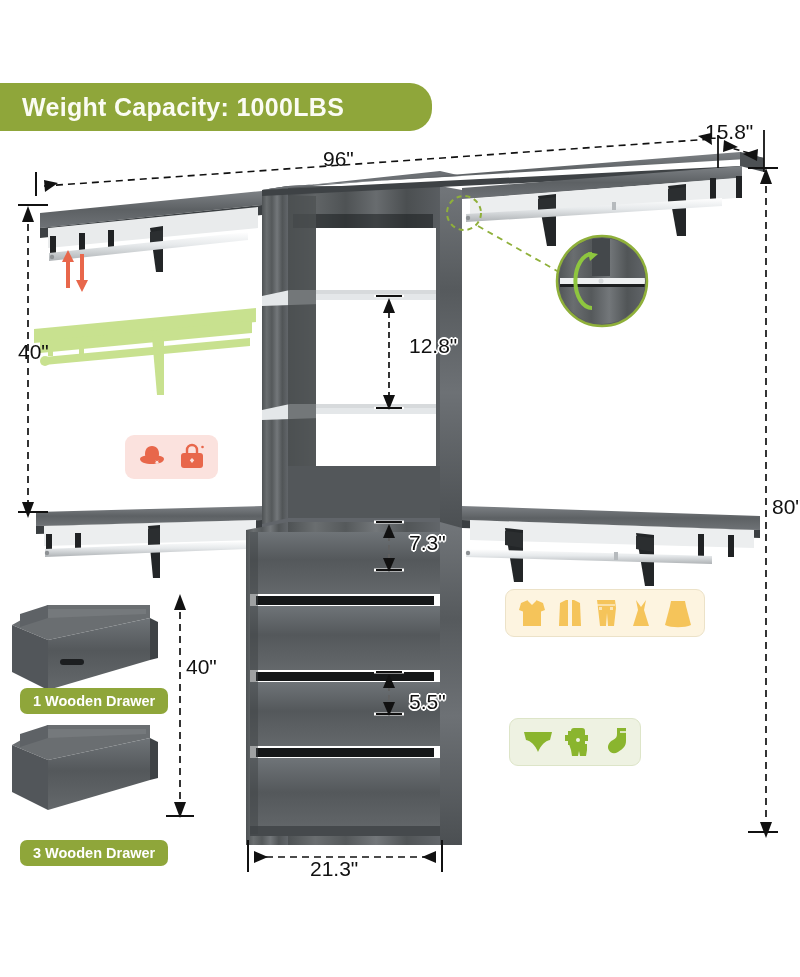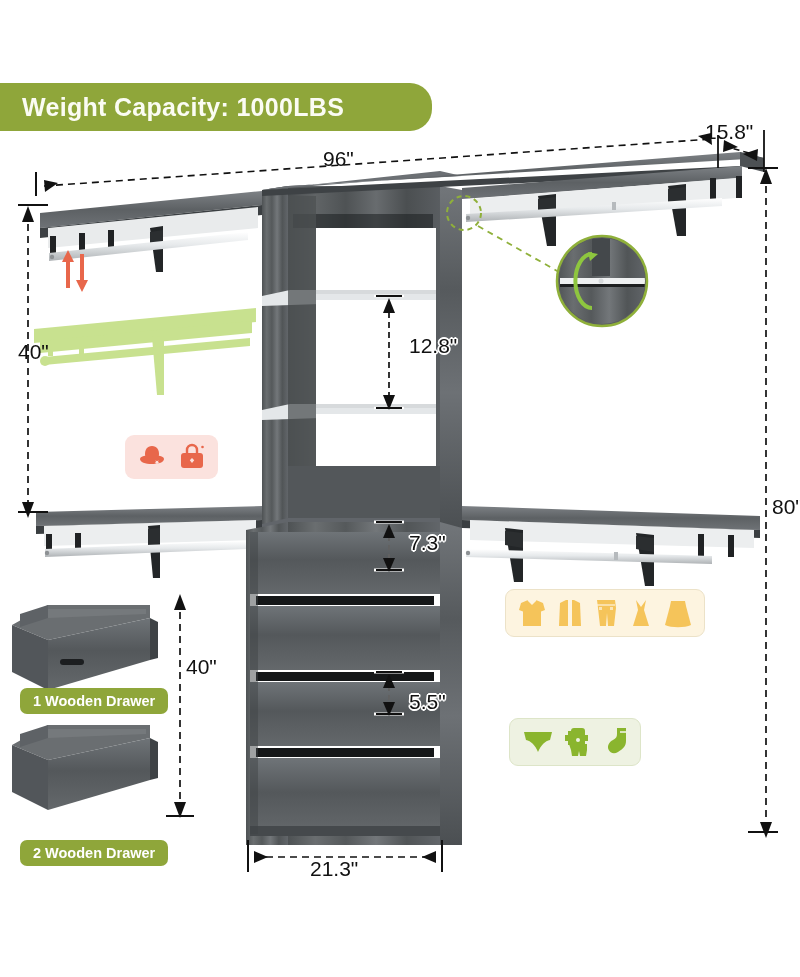--- a/index.html
+++ b/index.html
@@ -409,13 +409,13 @@
     <path d="M5 18h18v6l-1 6h-6l-1-5-1 5H8l-1-6z" fill="#8ab52e"></path>
     <circle cx="14" cy="14" r="2" fill="#eef2e2"></circle>
   </svg>
   <svg width="28" height="32" viewBox="0 0 28 32">
     <path d="M19 2h6v13c0 5-3 8-8 11-4 2.5-8 1-9.5-2.5S8 16 12 14c3-1.5 4-3 4-6V2z" fill="#8ab52e"></path>
     <path d="M19 6h6" stroke="#eef2e2" stroke-width="1.6"></path>
   </svg>
 </div>
 
 <div class="pillbl p1">1 Wooden Drawer</div>
-<div class="pillbl p2">2 Wooden Drawer</div>
+<div class="pillbl p2">3 Wooden Drawer</div>
 
 </body></html>

